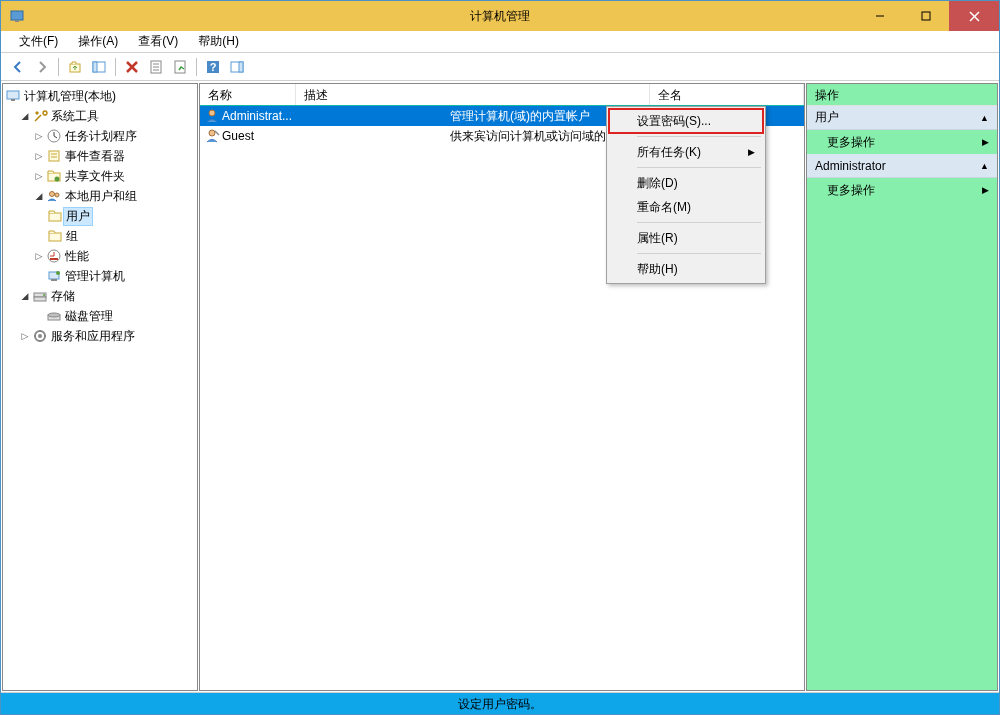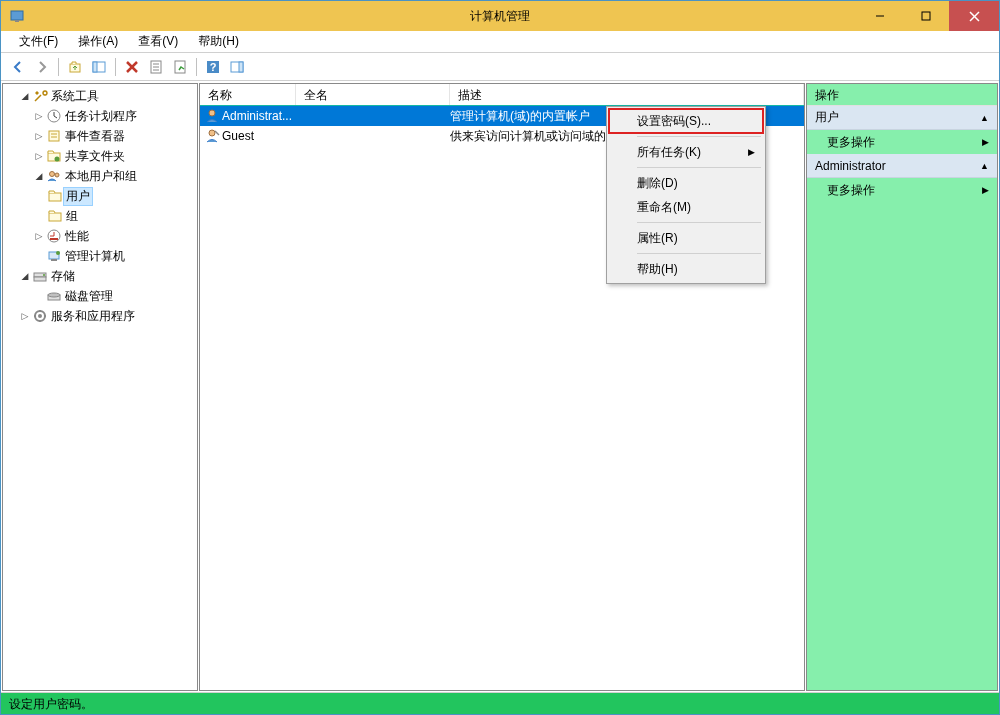--- a/index.html
+++ b/index.html
@@ -55,21 +55,21 @@
 .ctx-sep { height: 1px; background: #d0d0d0; margin: 3px 2px 3px 28px; }
 .ctx-arrow { position: absolute; right: 8px; font-size: 9px; }
 
 .actions-panel { width: 192px; border: 1px solid #898989; margin: 1px; background: #86efac; font-size: 12px; display: flex; flex-direction: column; }
 .actions-header { height: 22px; padding: 3px 8px; border-bottom: 1px solid #e0e0e0; }
 .action-group-hdr { background: #dae6f2; height: 24px; display: flex; align-items: center; padding: 0 8px; border-bottom: 1px solid #c8d4e0; position: relative; }
 .action-group-hdr .collapse { position: absolute; right: 8px; font-size: 9px; }
 .action-item { height: 24px; display: flex; align-items: center; padding: 0 8px 0 20px; position: relative; }
 .action-item .arrow { position: absolute; right: 8px; font-size: 9px; }
 
-.statusbar { height: 22px; border-top: 1px solid #d0d0d0; font-size: 12px; padding: 3px 8px; background: #22c55e; }
+.statusbar { height: 22px; border-top: 1px solid #d0d0d0; font-size: 12px; padding: 3px 8px; background: #0ea5e9; text-align: center; }
 
 svg { display: block; }
 </style>
 </head>
 <body>
 
 <div class="window">
 
   <div class="titlebar">
     <span class="title-icon">
@@ -163,20 +163,29 @@
         <svg width="16" height="16">
           <rect x="2" y="3" width="12" height="10" fill="none" stroke="#5b9bd5"></rect>
           <rect x="10" y="3" width="4" height="10" fill="#cde4f7" stroke="#5b9bd5"></rect>
         </svg>
       </div>
   </div>
 
   <div class="content">
 
     <div class="tree-panel">
+      <div class="tree-node indent-0">
+        <span class="tree-icon">
+            <svg width="16" height="16">
+              <rect x="2" y="3" width="12" height="8" fill="#dae9f7" stroke="#5b9bd5"></rect>
+              <rect x="6" y="11" width="4" height="2" fill="#888"></rect>
+            </svg>
+          </span>
+        <span class="tree-label">计算机管理(本地)</span>
+      </div>
       <div class="tree-node indent-1">
         <span class="expander open">◢</span>
         <span class="tree-icon">
             <svg width="16" height="16">
               <path d="M3 13 L9 7 M11 5 A2 2 0 1 1 11 5.01" stroke="#b8860b" stroke-width="1.5" fill="none"></path>
               <path d="M5 3 L7 5 L5 7 L3 5 Z" fill="#b8860b"></path>
             </svg>
           </span>
         <span class="tree-label">系统工具</span>
       </div>
@@ -293,22 +302,22 @@
               <path d="M8 2 L8 4 M8 12 L8 14 M2 8 L4 8 M12 8 L14 8" stroke="#888" stroke-width="2"></path>
             </svg>
           </span>
         <span class="tree-label">服务和应用程序</span>
       </div>
     </div>
 
     <div class="list-panel">
       <div class="list-header">
         <div class="list-col col-name">名称</div>
+        <div class="list-col col-desc">描述</div>
         <div class="list-col col-full">全名</div>
-        <div class="list-col col-desc">描述</div>
       </div>
       <div class="list-body">
         <div class="list-row selected">
           <span class="row-icon">
               <svg width="16" height="16">
                 <circle cx="8" cy="5" r="3" fill="#f0c088" stroke="#a07040"></circle>
                 <path d="M3 14 Q8 9 13 14" fill="#5b9bd5" stroke="#3a7bc8"></path>
               </svg>
             </span>
           <span class="row-name">Administrat...</span>

